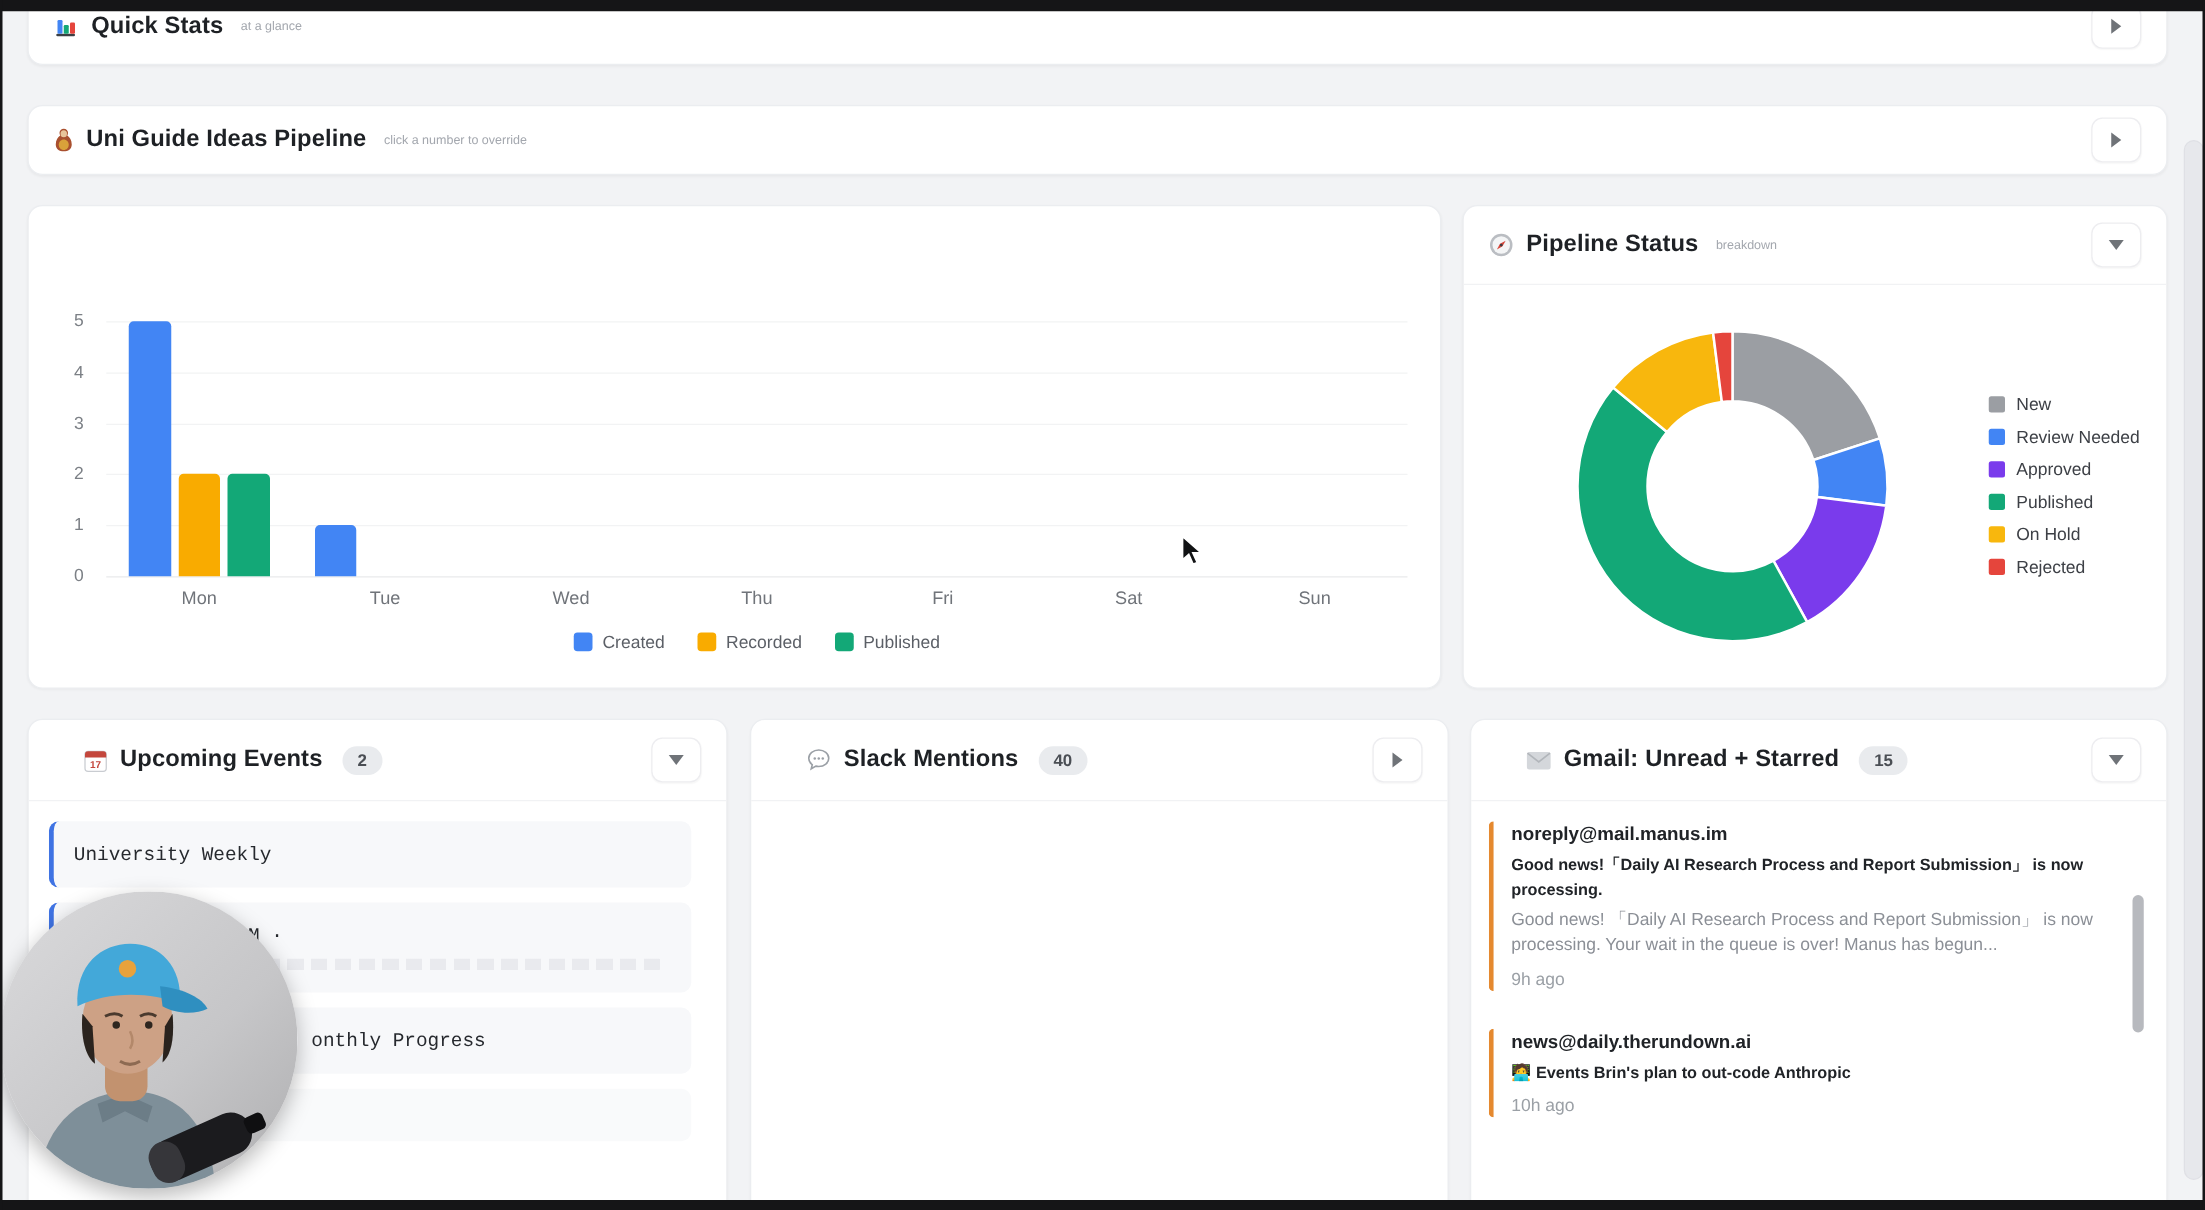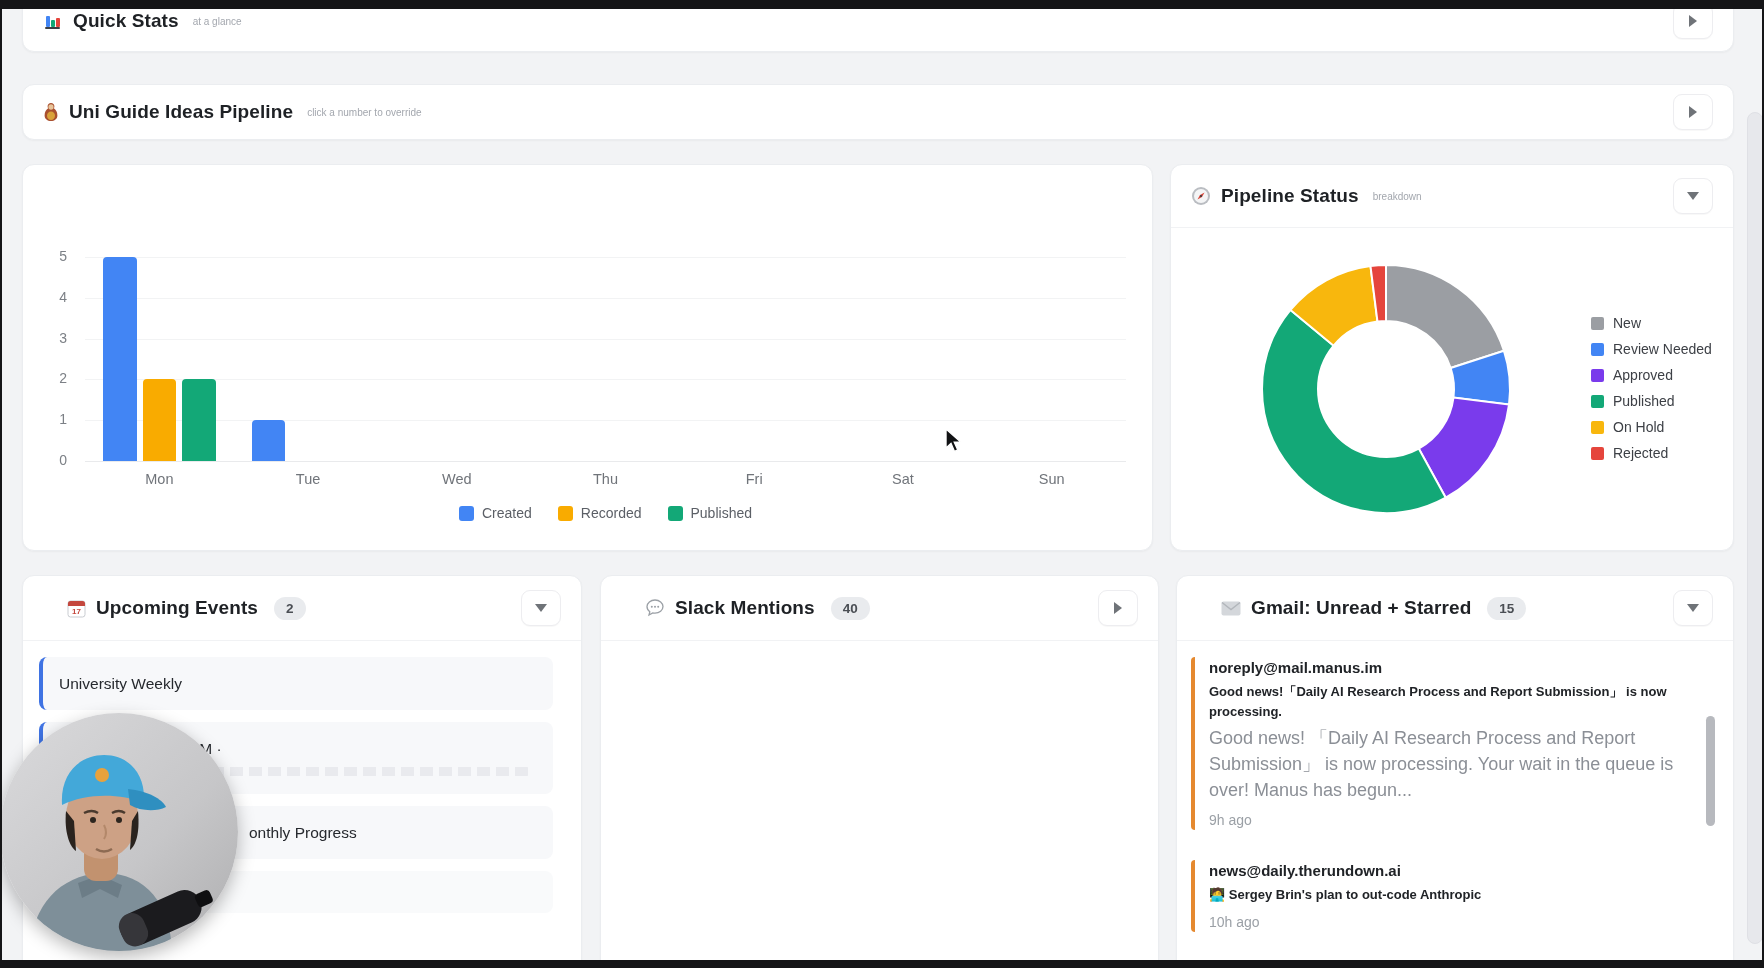--- a/index.html
+++ b/index.html
@@ -54,35 +54,35 @@
   .legitem{display:flex;align-items:center;gap:8px;font-size:14px;color:#5b5f66;cursor:pointer;}
   .legswatch{width:15px;height:15px;border-radius:3px;}
 
   
   #donut-wrap{position:absolute;left:87px;top:96px;width:256px;height:256px;}
   #pie-legend{position:absolute;left:420px;top:150px;display:flex;flex-direction:column;gap:10px;}
   .pleg{display:flex;align-items:center;gap:9px;font-size:14px;color:#3d4046;cursor:pointer;}
   .plegswatch{width:13px;height:13px;border-radius:2px;}
 
   
-  #events-list{padding:16px 28px 0 16px;display:flex;flex-direction:column;gap:12px;}
+  #events-list{padding:16px 28px 0 16px;display:flex;flex-direction:column;gap:12px;font-family:Liberation Mono, monospace;}
   .evrow{background:#f7f8fa;border-radius:8px;border-left:4px solid #3f73e3;min-height:45px;
          display:flex;flex-direction:column;justify-content:center;padding:4px 14px 4px 16px;cursor:pointer;}
   .evrow .evtext{font-size:15.5px;color:#26292e;}
   .evrow.tall{min-height:64px;}
   .evstripe{height:9px;margin-top:9px;width:98%;
      background:repeating-linear-gradient(90deg,#e9eaee 0 13px,transparent 13px 19px);border-radius:2px;}
   .evrow.faint{min-height:34px;background:#f9fafb;border-left-color:#e3e7f2;}
 
   
   #gmail-list{padding:16px 20px 0 14px;}
   .email{border-left:4px solid #e5892f;border-radius:4px;padding:2px 36px 2px 14px;margin-bottom:30px;cursor:pointer;}
   .efrom{font-size:15px;font-weight:700;color:#202327;margin-bottom:6px;}
   .esub{font-size:13px;color:#202327;line-height:1.5;margin-bottom:4px;font-weight:bold;}
-  .esnip{font-size:18px;color:#8b8f96;line-height:1.45;}
+  .esnip{font-size:14px;color:#8b8f96;line-height:1.45;}
   .etime{font-size:14px;color:#9ba0a6;margin-top:9px;}
 
   
   #page-scrollbar{position:absolute;left:1747px;top:112px;width:14px;height:830px;background:#e7e8ec;
       border:1px solid #dfe0e5;border-radius:8px;z-index:60;cursor:pointer;}
   #gmail-scrollthumb{position:absolute;left:529px;top:140px;width:9px;height:110px;background:#b7b9be;border-radius:5px;cursor:pointer;}
 
   
   #webcam{position:absolute;left:0px;top:713px;width:238px;height:238px;border-radius:50%;overflow:hidden;
       z-index:70;box-shadow:0 6px 18px rgba(0,0,0,.28);}
@@ -302,21 +302,21 @@
     </div>
     <div id="gmail-list">
         <div class="email" style="border-left-color: rgb(229, 137, 47);">
           <div class="efrom">noreply@mail.manus.im</div>
           <div class="esub">Good news!「Daily AI Research Process and Report Submission」 is now processing.</div>
           <div class="esnip">Good news! 「Daily AI Research Process and Report Submission」 is now processing. Your wait in the queue is over! Manus has begun...</div>
           <div class="etime">9h ago</div>
         </div>
         <div class="email" style="border-left-color: rgb(229, 137, 47);">
           <div class="efrom">news@daily.therundown.ai</div>
-          <div class="esub">🧑‍💻 Sergey Brin's plan to out-code Anthropic</div>
+          <div class="esub">🧑‍💻 Events Brin's plan to out-code Anthropic</div>
           <div class="etime">10h ago</div>
         </div>
       </div>
     <div id="gmail-scrollthumb"></div>
   </div>
 
   <div id="page-scrollbar"></div>
 
   <div id="webcam">
     <svg width="238" height="238" viewBox="0 0 238 238">

